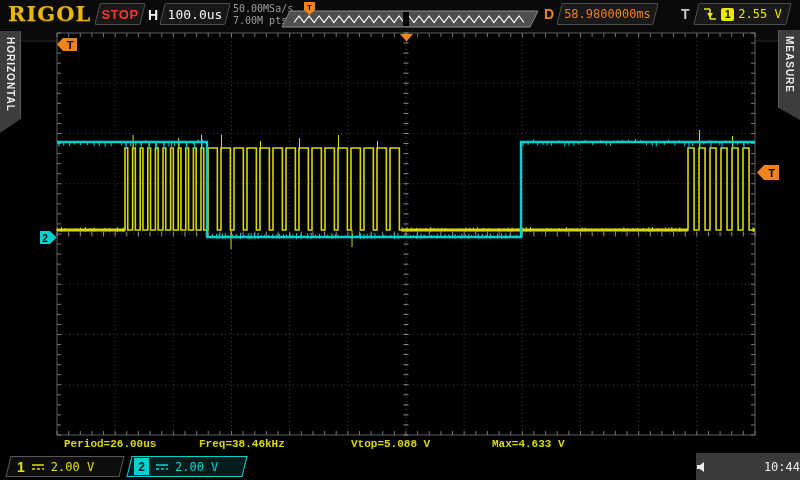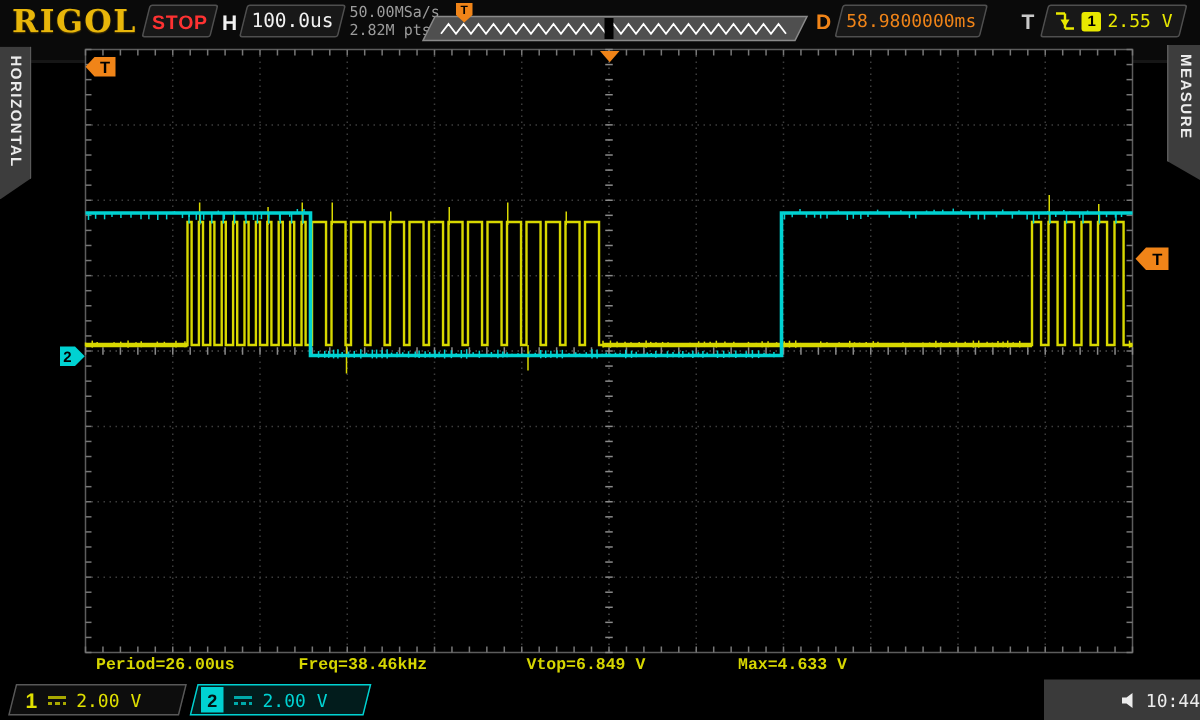--- a/index.html
+++ b/index.html
@@ -57,21 +57,21 @@
   .ch1-num{color:#e0e000;font:bold 14px "Liberation Sans",sans-serif;}
   .ch2-sq{background:#00d2d2;color:#001414;font:bold 12px "Liberation Sans",sans-serif;
           width:15px;height:17px;display:flex;align-items:center;justify-content:center;margin-left:-4px;}
   .ch-scale{font:12px "DejaVu Sans Mono",monospace;}
   .sc1{color:#e0e000}.sc2{color:#00d2d2}
   .coupling{display:inline-flex;flex-direction:column;gap:2px;}
   .coupling i{display:block;width:12px;height:2px;background:currentColor;}
   .coupling i.dash{background:repeating-linear-gradient(90deg,currentColor 0 3px,transparent 3px 5px);}
   .cp1{color:#a8a800}.cp2{color:#00a8a8}
   .clock{position:absolute;right:0;top:453px;width:104px;height:27px;background:#3a3a3a;
-         display:flex;align-items:center;justify-content:flex-end;gap:5px;
+         display:flex;align-items:center;justify-content:space-between;gap:5px;
          color:#ececec;font:12px "DejaVu Sans Mono",monospace;}
 </style>
 </head>
 <body>
 
 <div id="screen">
 
   <div class="topbar">
     <div class="logo">RIGOL</div>
 
@@ -84,21 +84,21 @@
     <div class="h-label">H</div>
 
     <div class="panel p-tb">
       <div class="in">
           <span class="tb-text">100.0us</span>
         </div>
     </div>
 
     <div class="srate">
       <div>50.00MSa/s</div>
-      <div>2.82M pts</div>
+      <div>7.00M pts</div>
     </div>
 
     <svg id="wavebar-svg" width="264" height="30">
         <polygon points="14,11 262,11 254,27 6,27" fill="#4f4f4f" stroke="#8a8a8a" stroke-width="1"></polygon>
         <polyline points="18,22.5 23,16 28,22.5 33,16 38,22.5 43,16 48,22.5 53,16 58,22.5 63,16 68,22.5 73,16 78,22.5 83,16 88,22.5 93,16 98,22.5 103,16 108,22.5 113,16 118,22.5 123,16 128,22.5 133,16 138,22.5 143,16 148,22.5 153,16 158,22.5 163,16 168,22.5 173,16 178,22.5 183,16 188,22.5 193,16 198,22.5 203,16 208,22.5 213,16 218,22.5 223,16 228,22.5 233,16 238,22.5 243,16 248,22.5 " fill="none" stroke="#fff" stroke-width="1.2"></polyline>
         <rect x="127" y="12" width="6" height="14" fill="#000"></rect>
         <polygon points="28,2 39,2 39,10 33.5,15 28,10" fill="#f08418"></polygon>
         <text x="33.5" y="9.5" fill="#000" font-size="8" font-weight="bold" text-anchor="middle" font-family="&quot;Liberation Sans&quot;,sans-serif">T</text>
       </svg>
 
@@ -730,21 +730,21 @@
       <text x="70" y="48.5" fill="#000" font-size="11" font-weight="bold" text-anchor="middle" font-family="&quot;Liberation Sans&quot;,sans-serif">T</text>
       <polygon points="757,172.5 764,165 779,165 779,180 764,180" fill="#f08418"></polygon>
       <text x="771.5" y="176.5" fill="#000" font-size="11" font-weight="bold" text-anchor="middle" font-family="&quot;Liberation Sans&quot;,sans-serif">T</text>
       <polygon points="40,231 50,231 56.5,237.5 50,244 40,244" fill="#00d2d2"></polygon>
       <text x="45" y="241.5" fill="#000" font-size="10" font-weight="bold" text-anchor="middle" font-family="&quot;Liberation Sans&quot;,sans-serif">2</text>
       <polygon points="400,34 413,34 406.5,41.5" fill="#f08418"></polygon>
     </svg>
 
   <span class="meas m0">Period=26.00us</span>
   <span class="meas m1">Freq=38.46kHz</span>
-  <span class="meas m2">Vtop=6.849 V</span>
+  <span class="meas m2">Vtop=5.088 V</span>
   <span class="meas m3">Max=4.633 V</span>
 
   <div class="chbox ch1">
     <div class="in">
       <span class="ch1-num">1</span>
       <span class="coupling cp1">
           <i></i>
           <i class="dash"></i>
         </span>
       <span class="ch-scale sc1">2.00 V</span>

